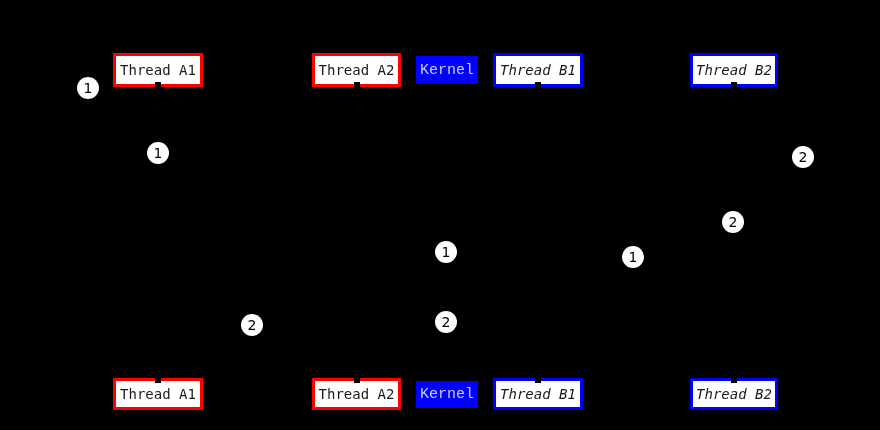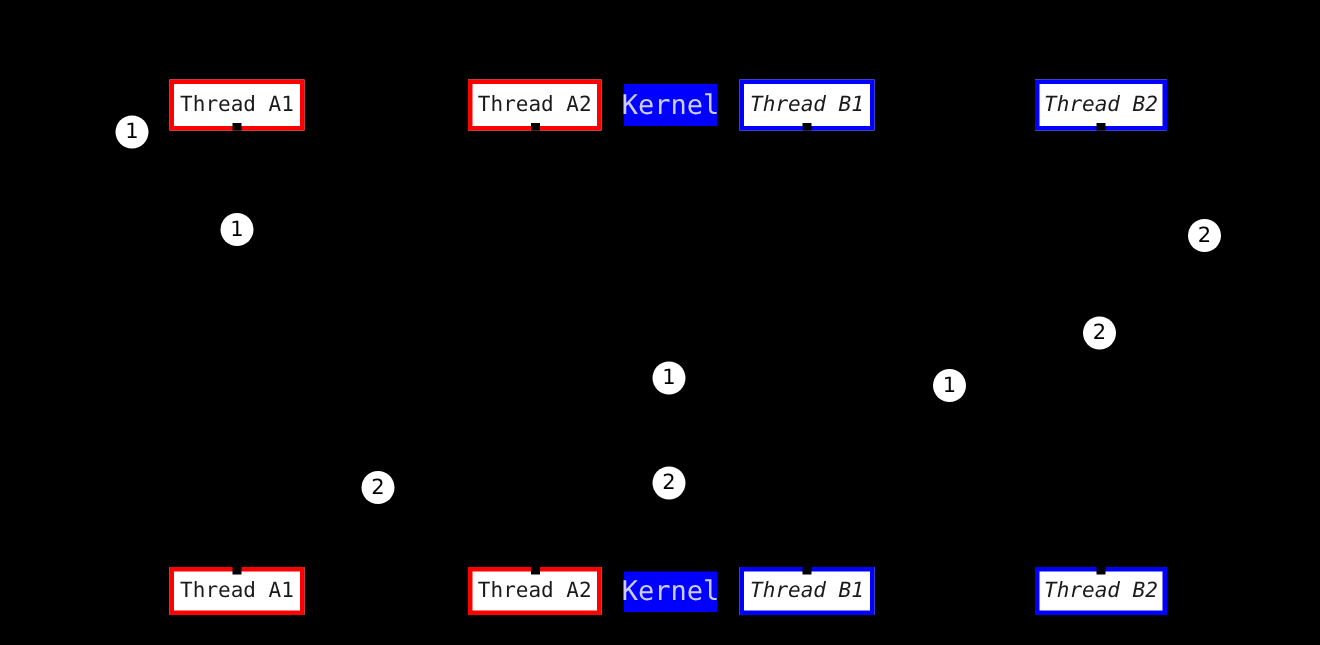--- a/index.html
+++ b/index.html
@@ -15,21 +15,21 @@
     text-align:center;
   }
   .layer{position:absolute; inset:0;}
   .box{
     position:absolute; box-sizing:border-box;
     display:flex; align-items:center; justify-content:center;
     font-size:14px; white-space:nowrap;
   }
   .red-outline{border:3px solid var(--red); background:var(--box-fill); color:var(--box-text);}
   .blue-outline{border:3px solid var(--blue); background:var(--box-fill); color:var(--box-text);font-style:italic;}
-  .blue-fill{background:var(--blue); color:var(--kernel-text); font-size:18px;}
+  .blue-fill{background:var(--blue); color:var(--kernel-text); font-size:15px;font-family:Liberation Mono, monospace;}
   .notch{
     position:absolute; left:50%; transform:translateX(-50%);
     width:6px; height:5px; background:#000;
   }
   .notch-bottom{bottom:-3px;}
   .notch-top{top:-3px;}
   .callout{
     position:absolute; width:22px; height:22px; border-radius:50%;
     background:var(--callout-fill); color:var(--callout-text);
     display:flex; align-items:center; justify-content:center;

